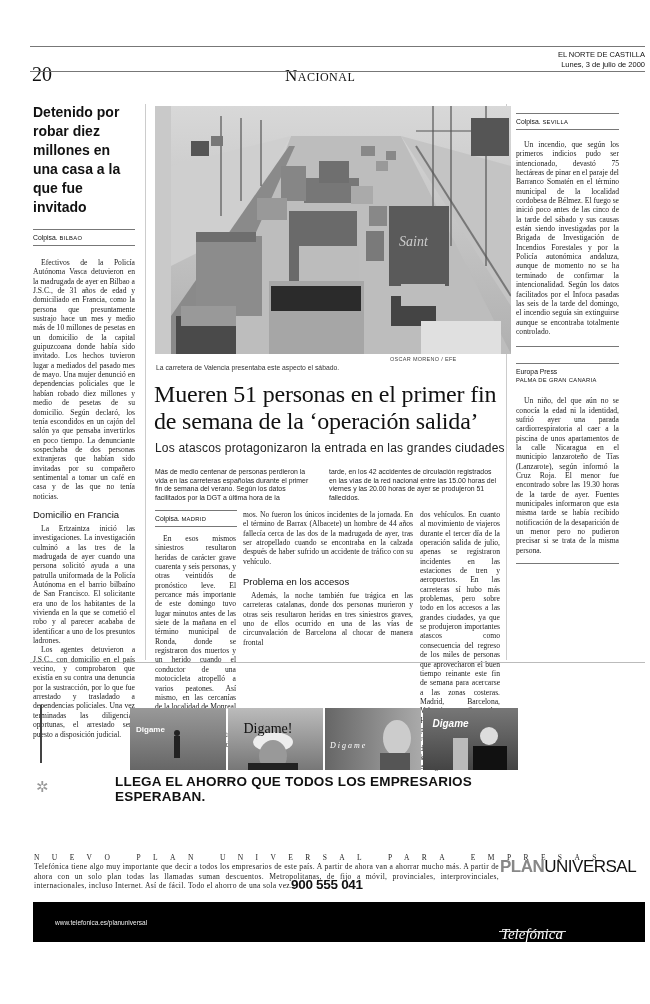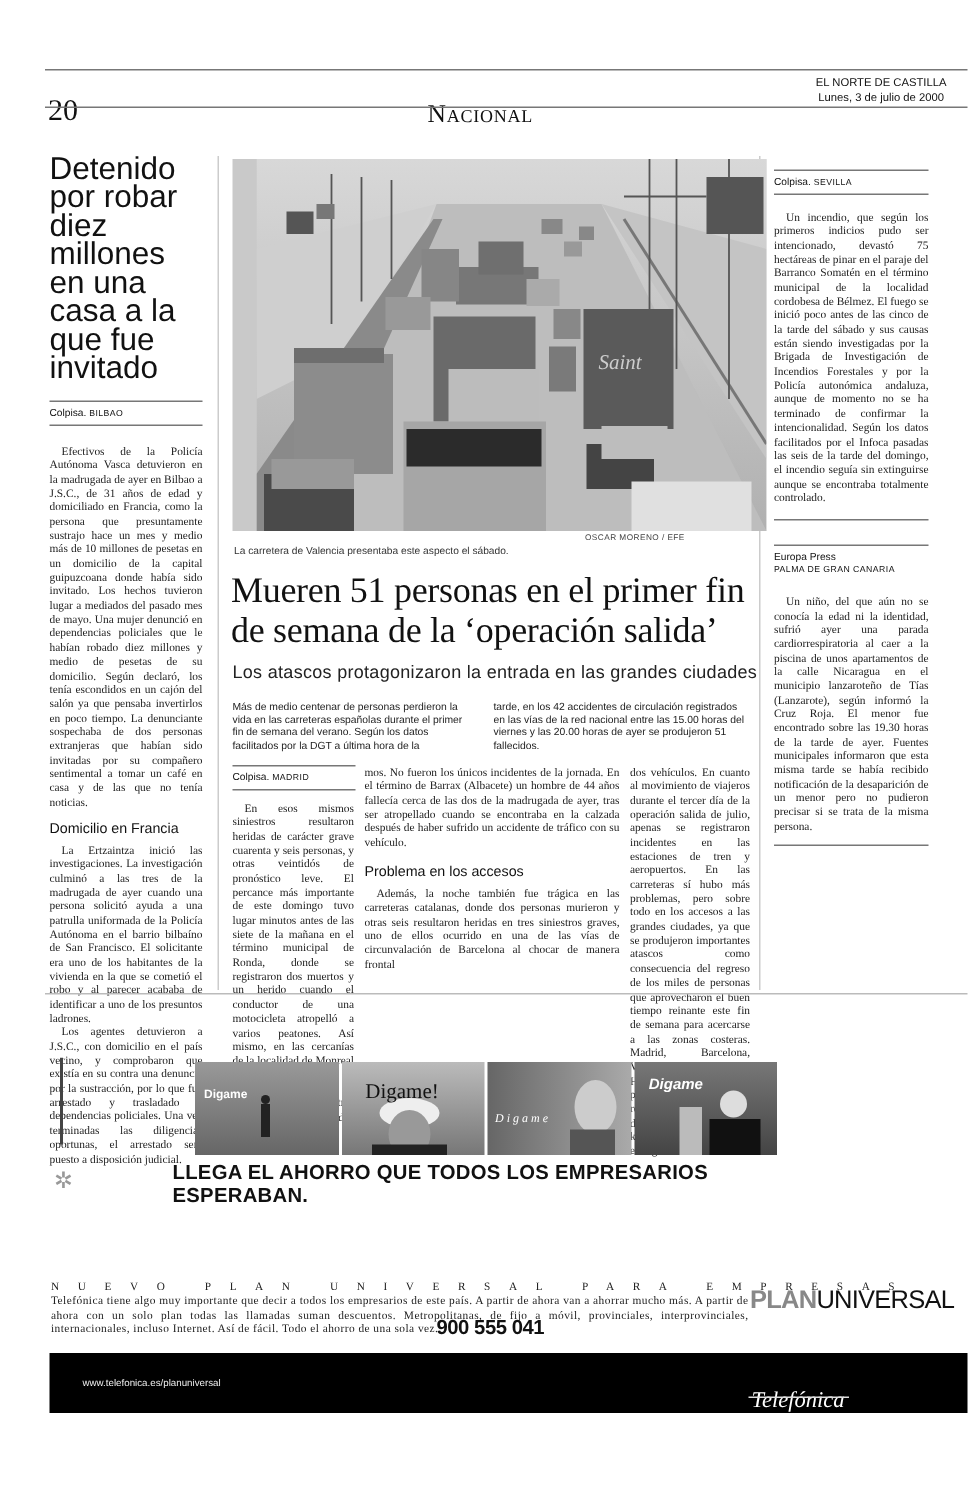--- a/index.html
+++ b/index.html
@@ -6,27 +6,27 @@
   body { width: 650px; height: 1004px; position: relative; overflow: hidden; color: #111; }
   .serif { font-family: "Liberation Serif", "DejaVu Serif", serif; margin-top: 15px; }
   .sans { font-family: "Liberation Sans", "DejaVu Sans", sans-serif; }
   .abs { position: absolute; }
 
   
   .rule-top { left: 30px; top: 46px; width: 615px; height: 1px; background: #777; }
   .rule-mast { left: 30px; top: 71px; width: 615px; height: 1px; background: #777; }
   .page-num { left: 32px; top: 48px; font-size: 20px; }
   .section { left: 285px; top: 51px; font-size: 17px; letter-spacing: 0.5px; font-variant: small-caps; }
-  .paper-name { right: 19px; top: 50px; font-size: 7.5px; text-align: center; line-height: 10px; }
+  .paper-name { right: 5px; top: 50px; font-size: 7.5px; text-align: right; line-height: 10px; }
 
   
   .col-left { left: 33px; top: 103px; width: 102px; }
   .vdiv1 { left: 145px; top: 104px; width: 1px; height: 556px; background: #ccc; }
   .vdiv2 { left: 506px; top: 104px; width: 1px; height: 556px; background: #ccc; }
-  .hl-side { font-size: 21px; line-height: 19px; margin: 0; font-weight: normal; }
+  .hl-side { font-size: 14px; line-height: 19px; margin: 0; font-weight: bold; }
   .byline-rule { height: 1px; background: #777; margin: 0; }
   .byline { font-size: 6.8px; padding: 4px 0 4px 0; }
   .byline .city { font-size: 5.8px; letter-spacing: 0.3px; }
   .body { font-size: 7.6px; line-height: 9.35px; text-align: justify; margin: 0; text-indent: 8px; color: #222; }
   .subhead { font-size: 9.5px; margin: 8px 0 4px 0; font-weight: normal; }
 
   
   .photo { left: 155px; top: 106px; width: 340px; height: 248px; overflow: hidden; background: #c9c9c9; padding-left: 16px; }
   .credit { left: 390px; top: 356px; font-size: 5.5px; color: #444; letter-spacing: 0.3px; }
   .caption { left: 156px; top: 364px; font-size: 6.8px; color: #333; }

